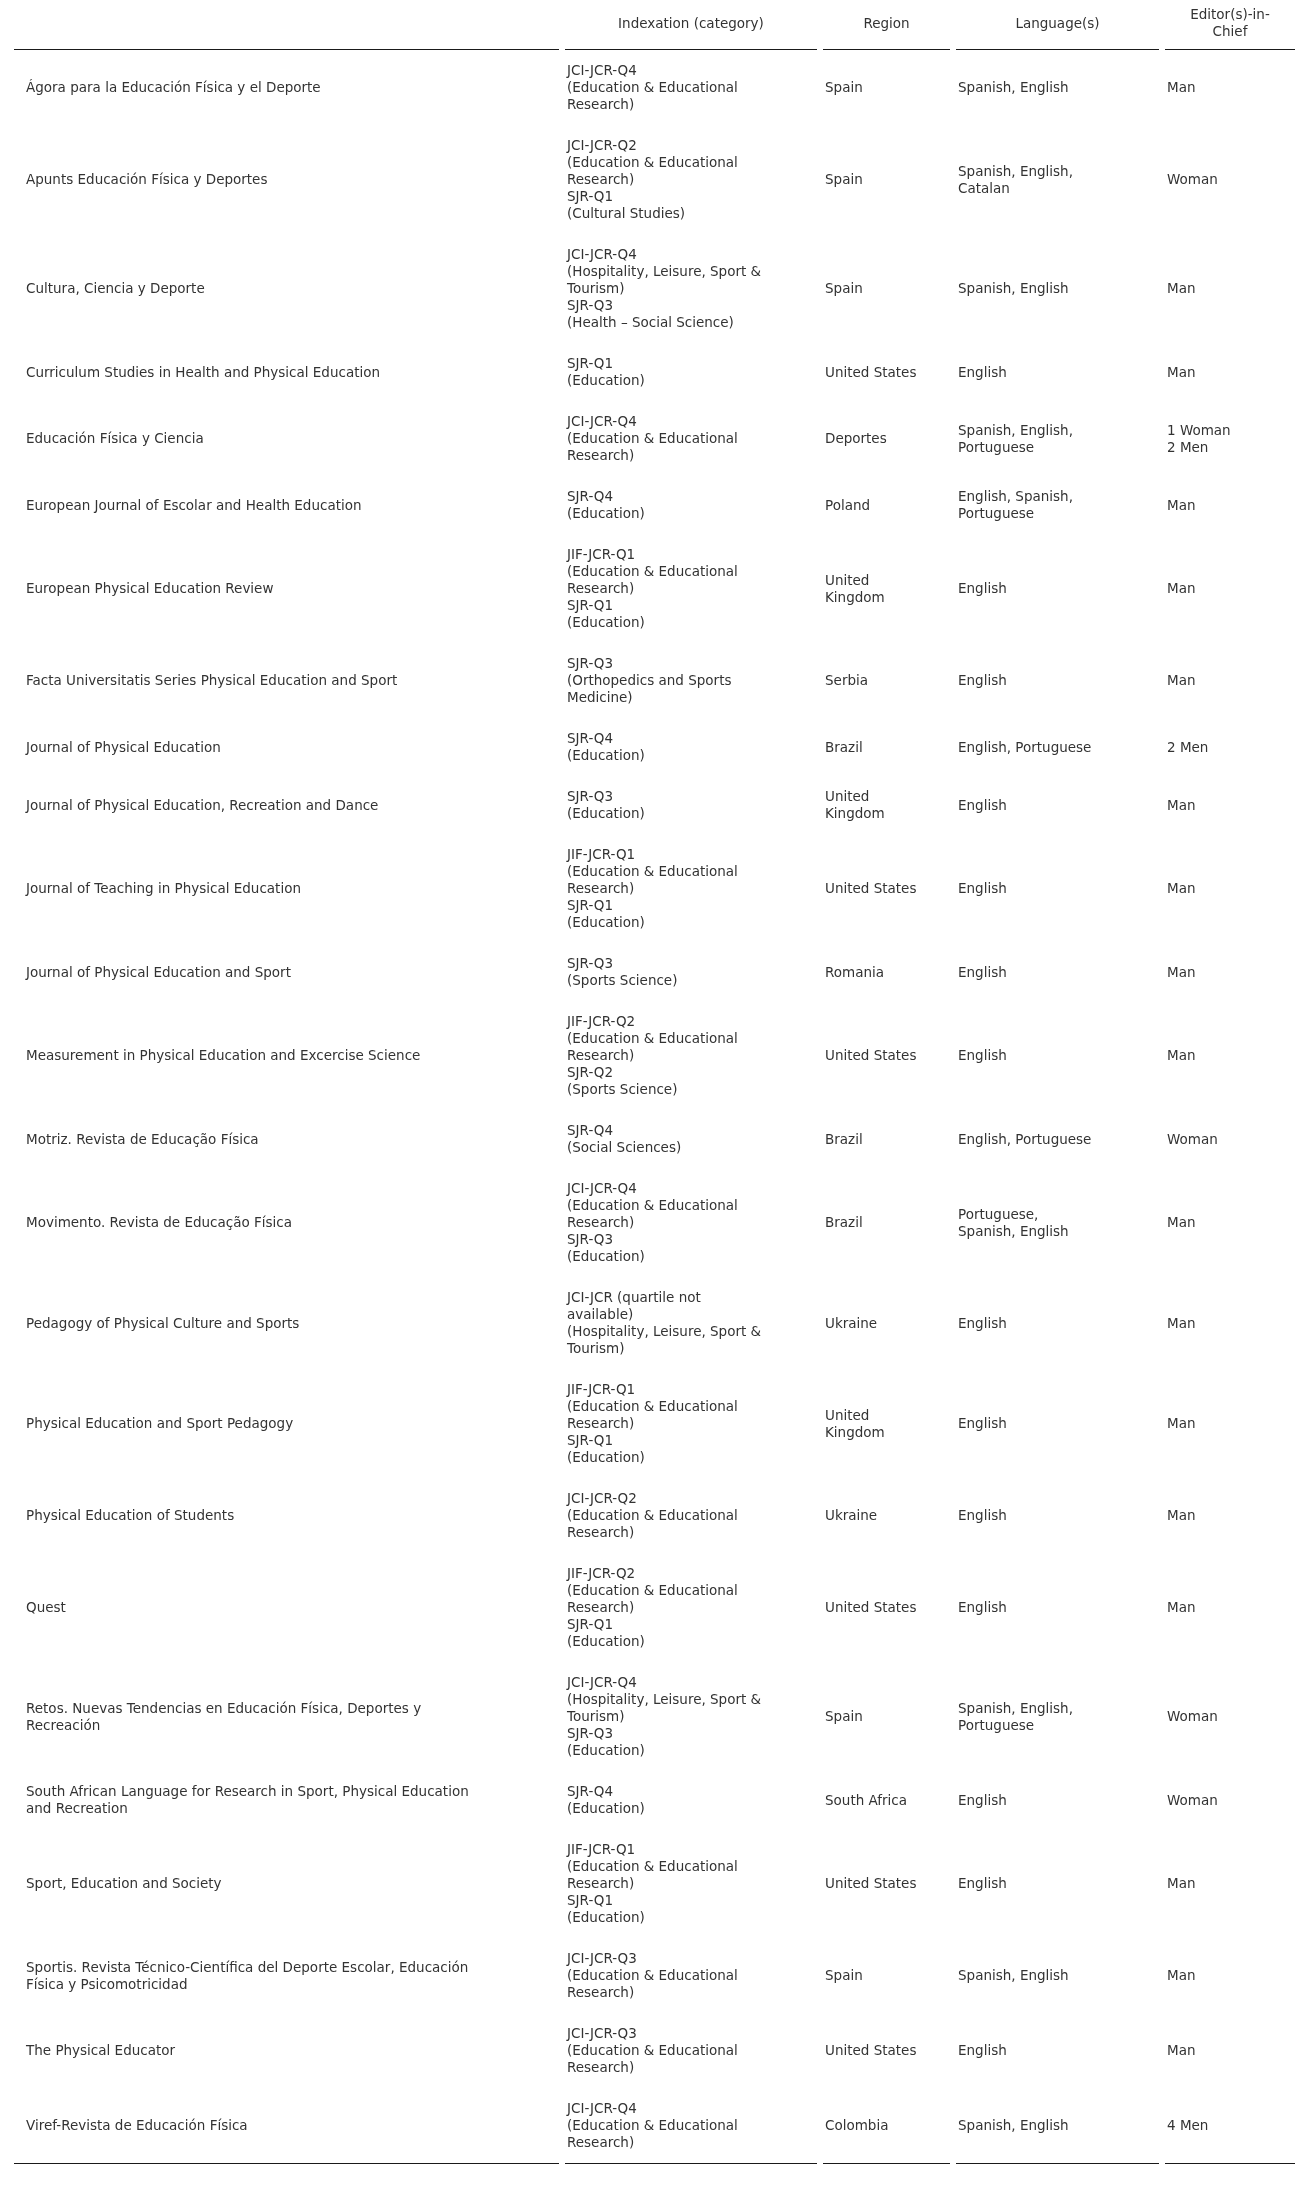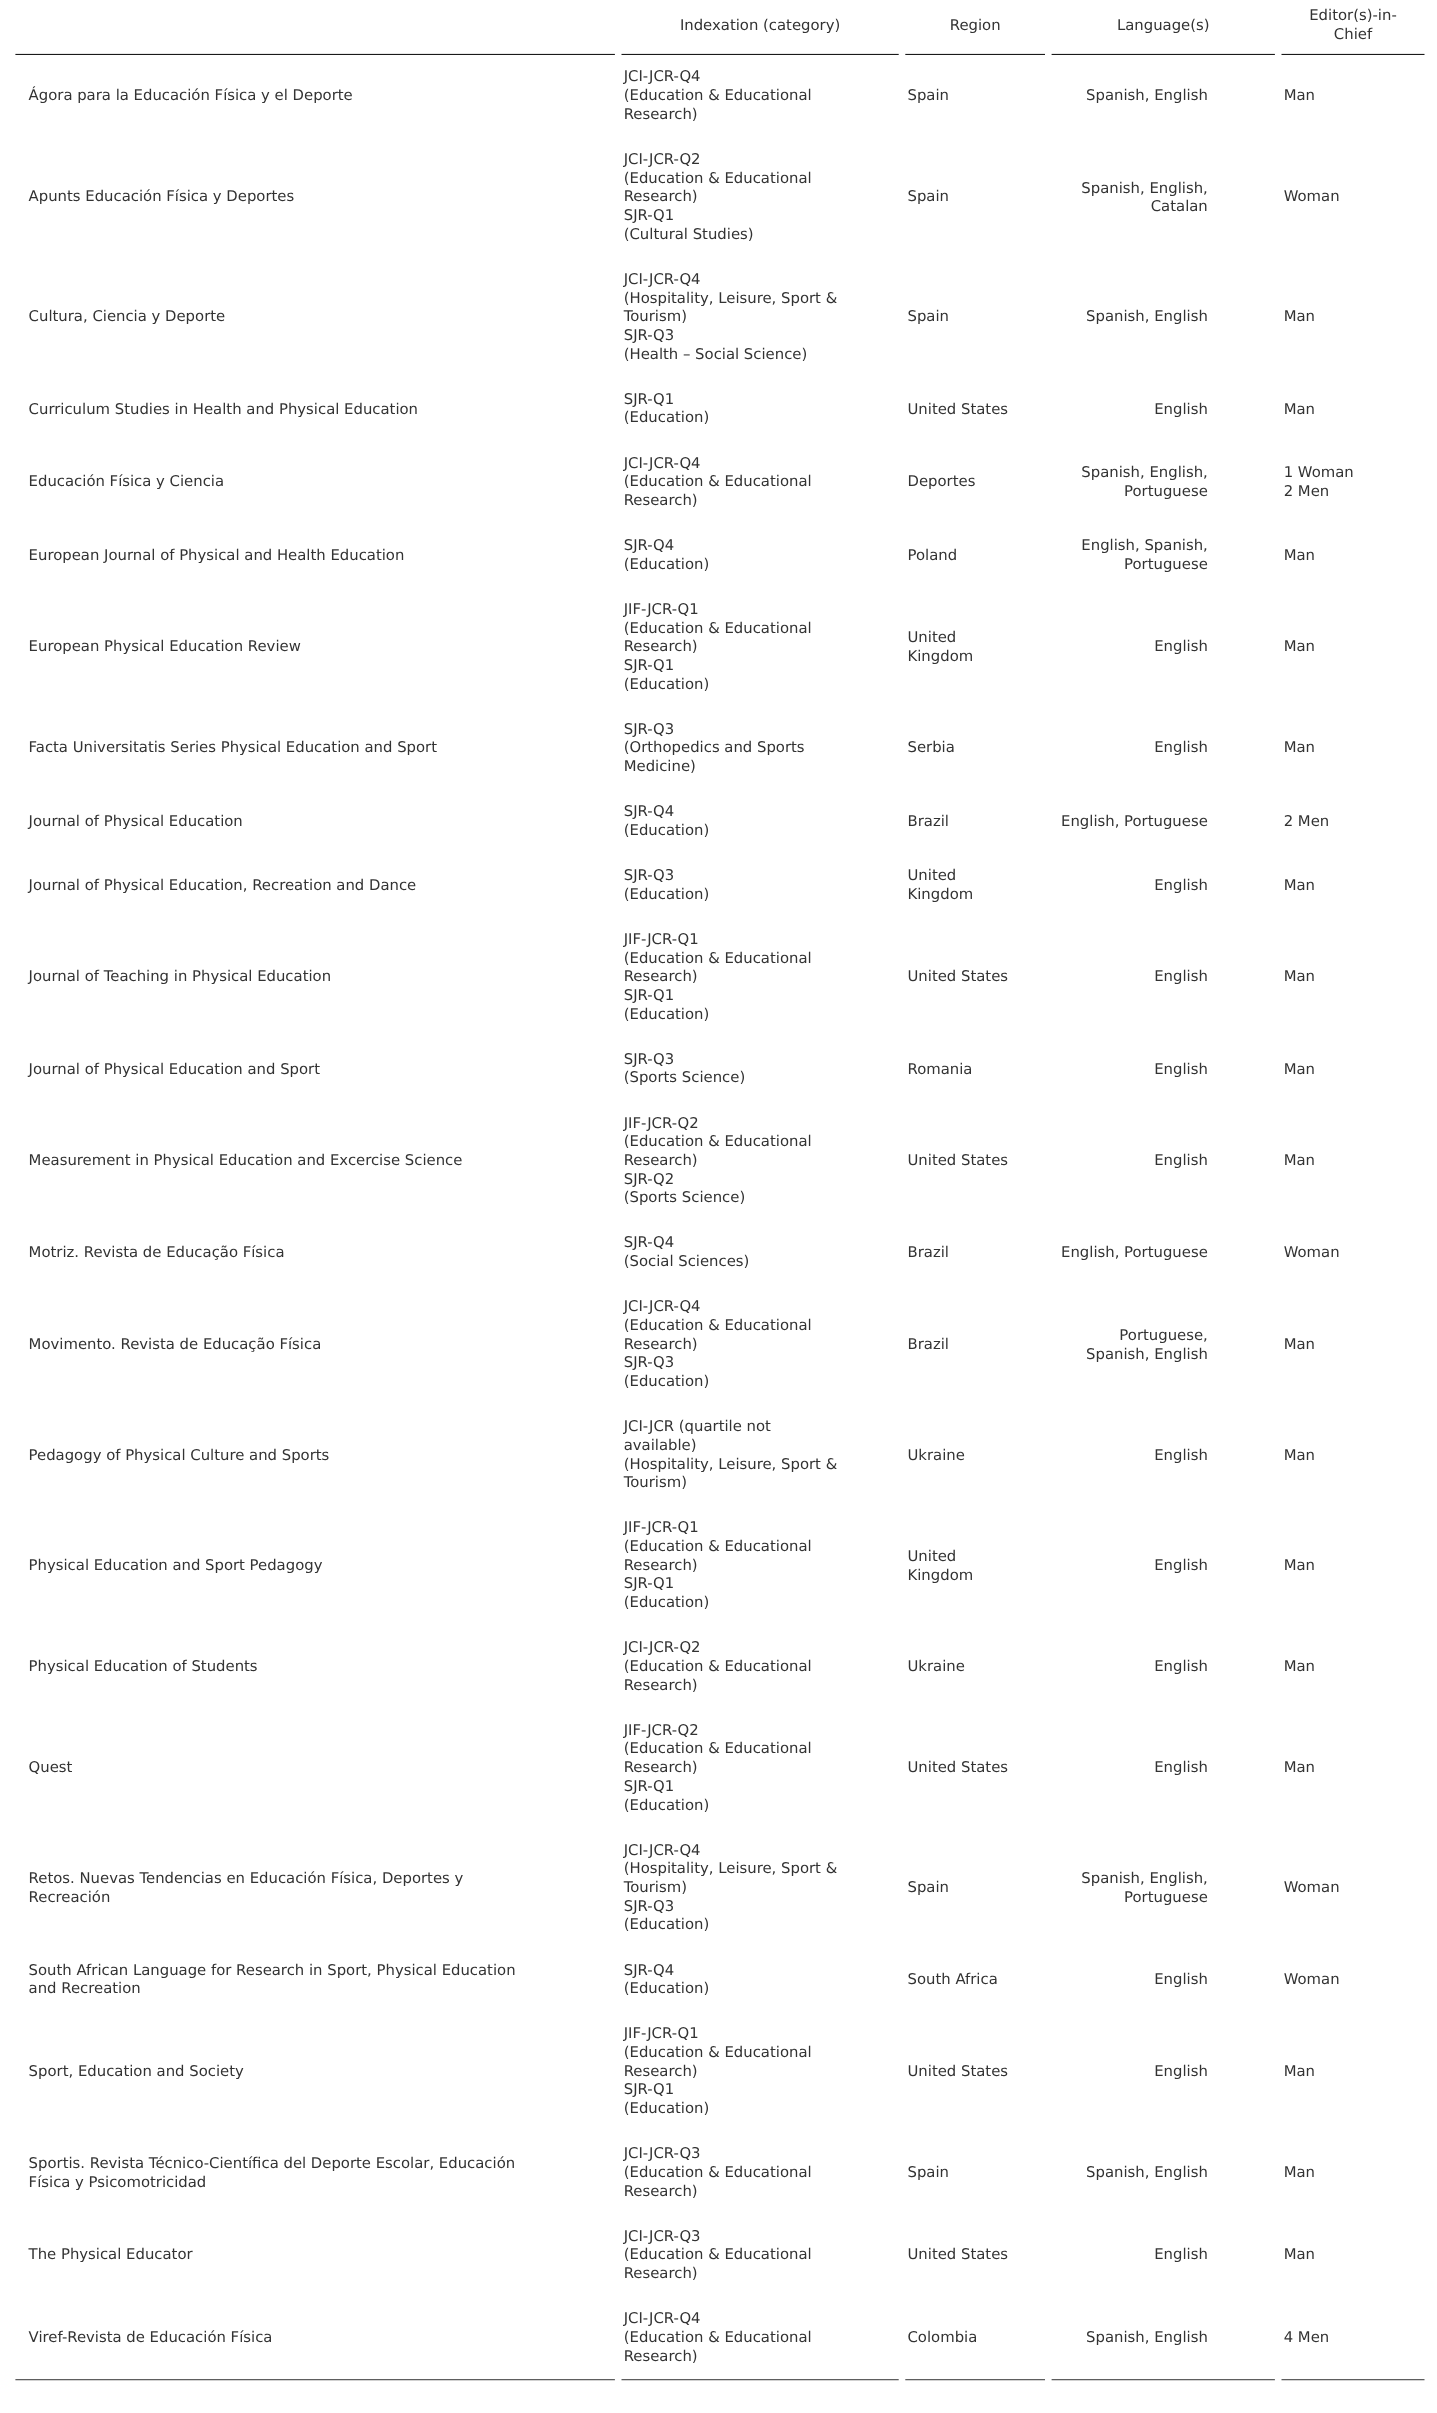--- a/index.html
+++ b/index.html
@@ -43,21 +43,21 @@
   tr.last td { border-bottom: 1.5px solid #1a1a1a; }
   td.journal {
     padding-left: 12px;
     padding-right: 68px;
   }
   td.indexation {
     padding-right: 48px;
     white-space: pre-line;
   }
   td.region { padding-right: 33px; }
-  td.languages { padding-right: 61px; text-align: right; }
+  td.languages { padding-right: 61px; }
   td.editors { white-space: pre-line; }
 </style>
 </head>
 <body>
 
 <table class="journals">
   <colgroup>
     <col class="c1">
       <col class="c2">
       <col class="c3">
@@ -113,21 +113,21 @@
       <tr>
         <td class="journal">Educación Física y Ciencia</td>
         <td class="indexation">JCI-JCR-Q4
 (Education &amp; Educational Research)</td>
         <td class="region">Deportes</td>
         <td class="languages">Spanish, English, Portuguese</td>
         <td class="editors">1 Woman
 2 Men</td>
       </tr>
       <tr>
-        <td class="journal">European Journal of Physical and Health Education</td>
+        <td class="journal">European Journal of Escolar and Health Education</td>
         <td class="indexation">SJR-Q4
 (Education)</td>
         <td class="region">Poland</td>
         <td class="languages">English, Spanish, Portuguese</td>
         <td class="editors">Man</td>
       </tr>
       <tr>
         <td class="journal">European Physical Education Review</td>
         <td class="indexation">JIF-JCR-Q1
 (Education &amp; Educational Research)

